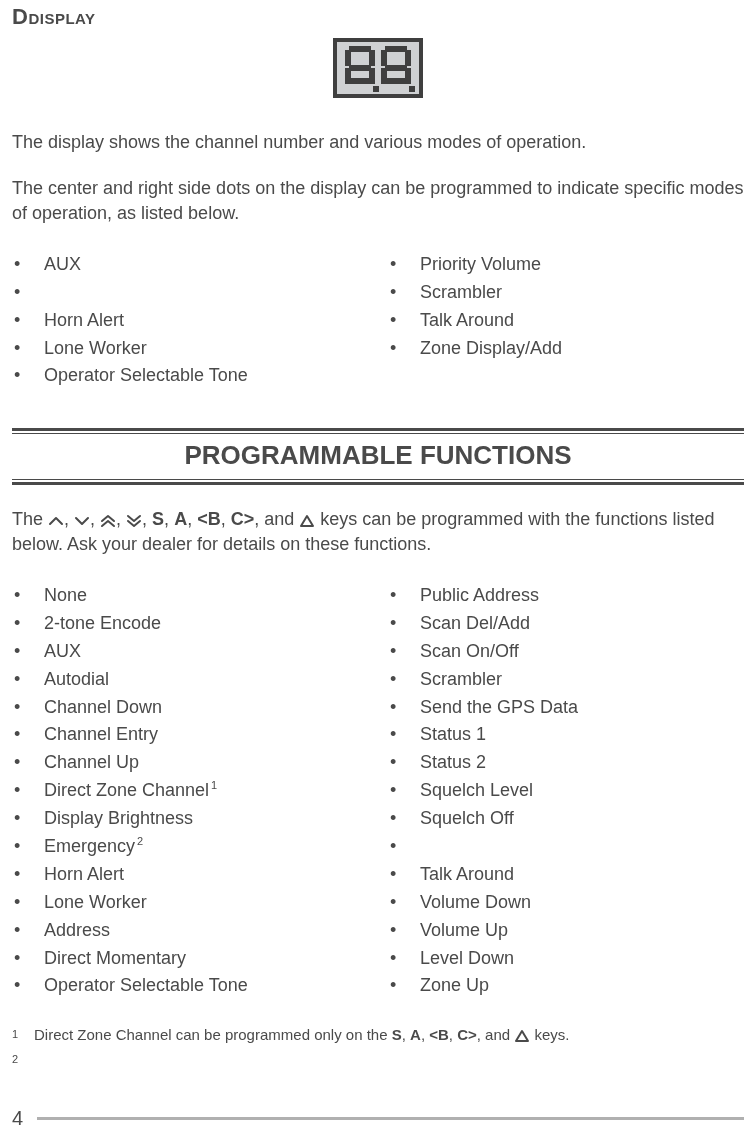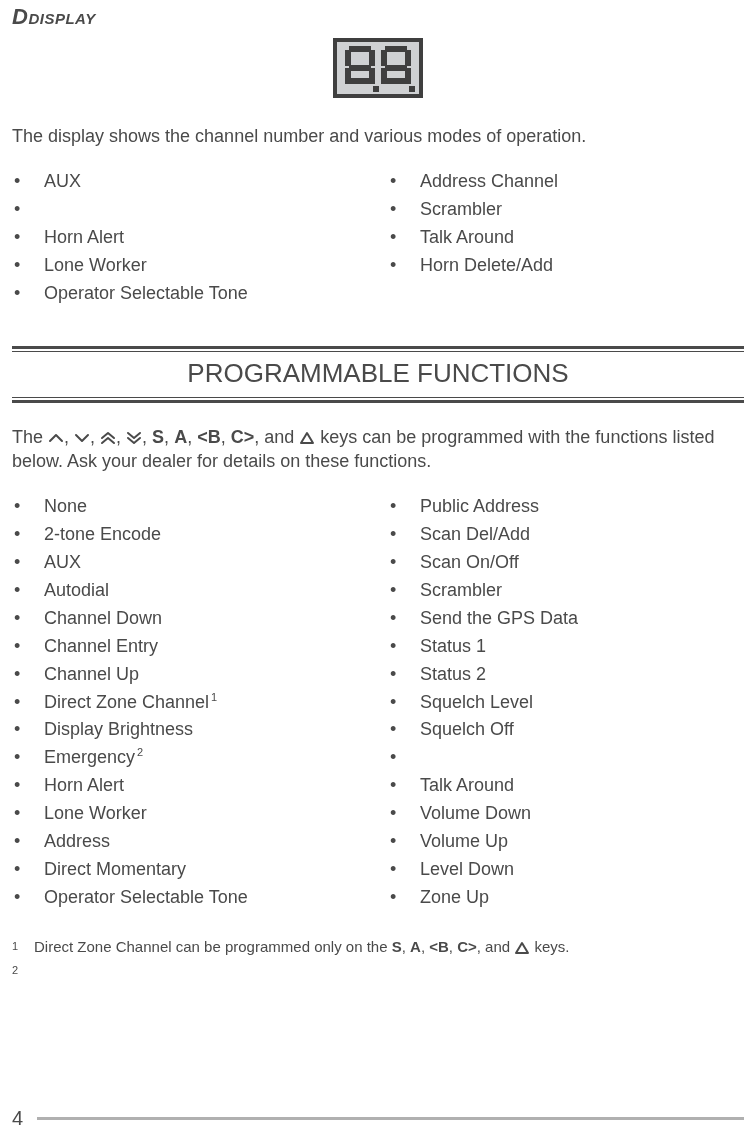--- a/index.html
+++ b/index.html
@@ -15,21 +15,20 @@
     box-sizing: border-box;
     padding: 4px 12px 10px 12px;
     position: relative;
   }
   .section-title {
     font-weight: bold;
     font-size: 18px;
     font-variant: small-caps;
     letter-spacing: 0.5px;
     margin-bottom: 6px;
-    font-style: italic;
   }
   .lcd-wrap {
     display: flex;
     justify-content: center;
     padding: 2px 0 10px 0;
   }
   .lcd {
     width: 90px;
     height: 60px;
     border: 4px solid #3f3f3f;
@@ -61,21 +60,21 @@
   .dot {
     position: absolute;
     width: 6px; height: 6px;
     background: #3f3f3f;
     bottom: -2px;
     right: -4px;
   }
   .para {
     font-size: 18px;
     line-height: 1.35;
-    margin: 16px 0;
+    margin: 22px 0;
   }
   .two-col {
     display: flex;
     gap: 20px;
   }
   .col {
     flex: 1;
   }
   ul.bullets {
     list-style: none;
@@ -104,21 +103,21 @@
   .thick-line {
     height: 3px;
     background: #4a4a4a;
   }
   .thin-line {
     height: 1px;
     background: #4a4a4a;
   }
   .section-header {
     text-align: center;
-    font-weight: normal;
+    font-weight: bold;
     font-size: 26px;
     padding: 6px 0 8px 0;
     color: #4a4a4a;
   }
   .key-icon {
     display: inline-block;
     vertical-align: middle;
   }
   .footnotes {
     margin-top: 14px;
@@ -184,20 +183,21 @@
         <div class="seg v tl"></div>
         <div class="seg v tr"></div>
         <div class="seg v bl"></div>
         <div class="seg v br"></div>
         <div class="dot"></div>
       </div>
     </div>
   </div>
 
   <div class="para">The display shows the channel number and various modes of operation.</div>
+  <div class="para">The center and right side dots on the display can be programmed to indicate specific modes of operation, as listed below.</div>
 
   <div class="two-col">
     <div class="col">
       <ul class="bullets" id="display-left">
           <li>
             <span class="bullet">•</span>
             <span>AUX</span>
           </li>
           <li>
             <span class="bullet">•</span>
@@ -213,33 +213,33 @@
           <li>
             <span class="bullet">•</span>
             <span>Operator Selectable Tone</span>
           </li>
         </ul>
     </div>
     <div class="col">
       <ul class="bullets" id="display-right">
           <li>
             <span class="bullet">•</span>
-            <span>Address Channel</span>
+            <span>Priority Volume</span>
           </li>
           <li>
             <span class="bullet">•</span>
             <span>Scrambler</span>
           </li>
           <li>
             <span class="bullet">•</span>
             <span>Talk Around</span>
           </li>
           <li>
             <span class="bullet">•</span>
-            <span>Horn Delete/Add</span>
+            <span>Zone Display/Add</span>
           </li>
         </ul>
     </div>
   </div>
 
   <div class="section-divider">
     <div class="thick-line"></div>
     <div style="height:2px;"></div>
     <div class="thin-line"></div>
     <div class="section-header">PROGRAMMABLE FUNCTIONS</div>

